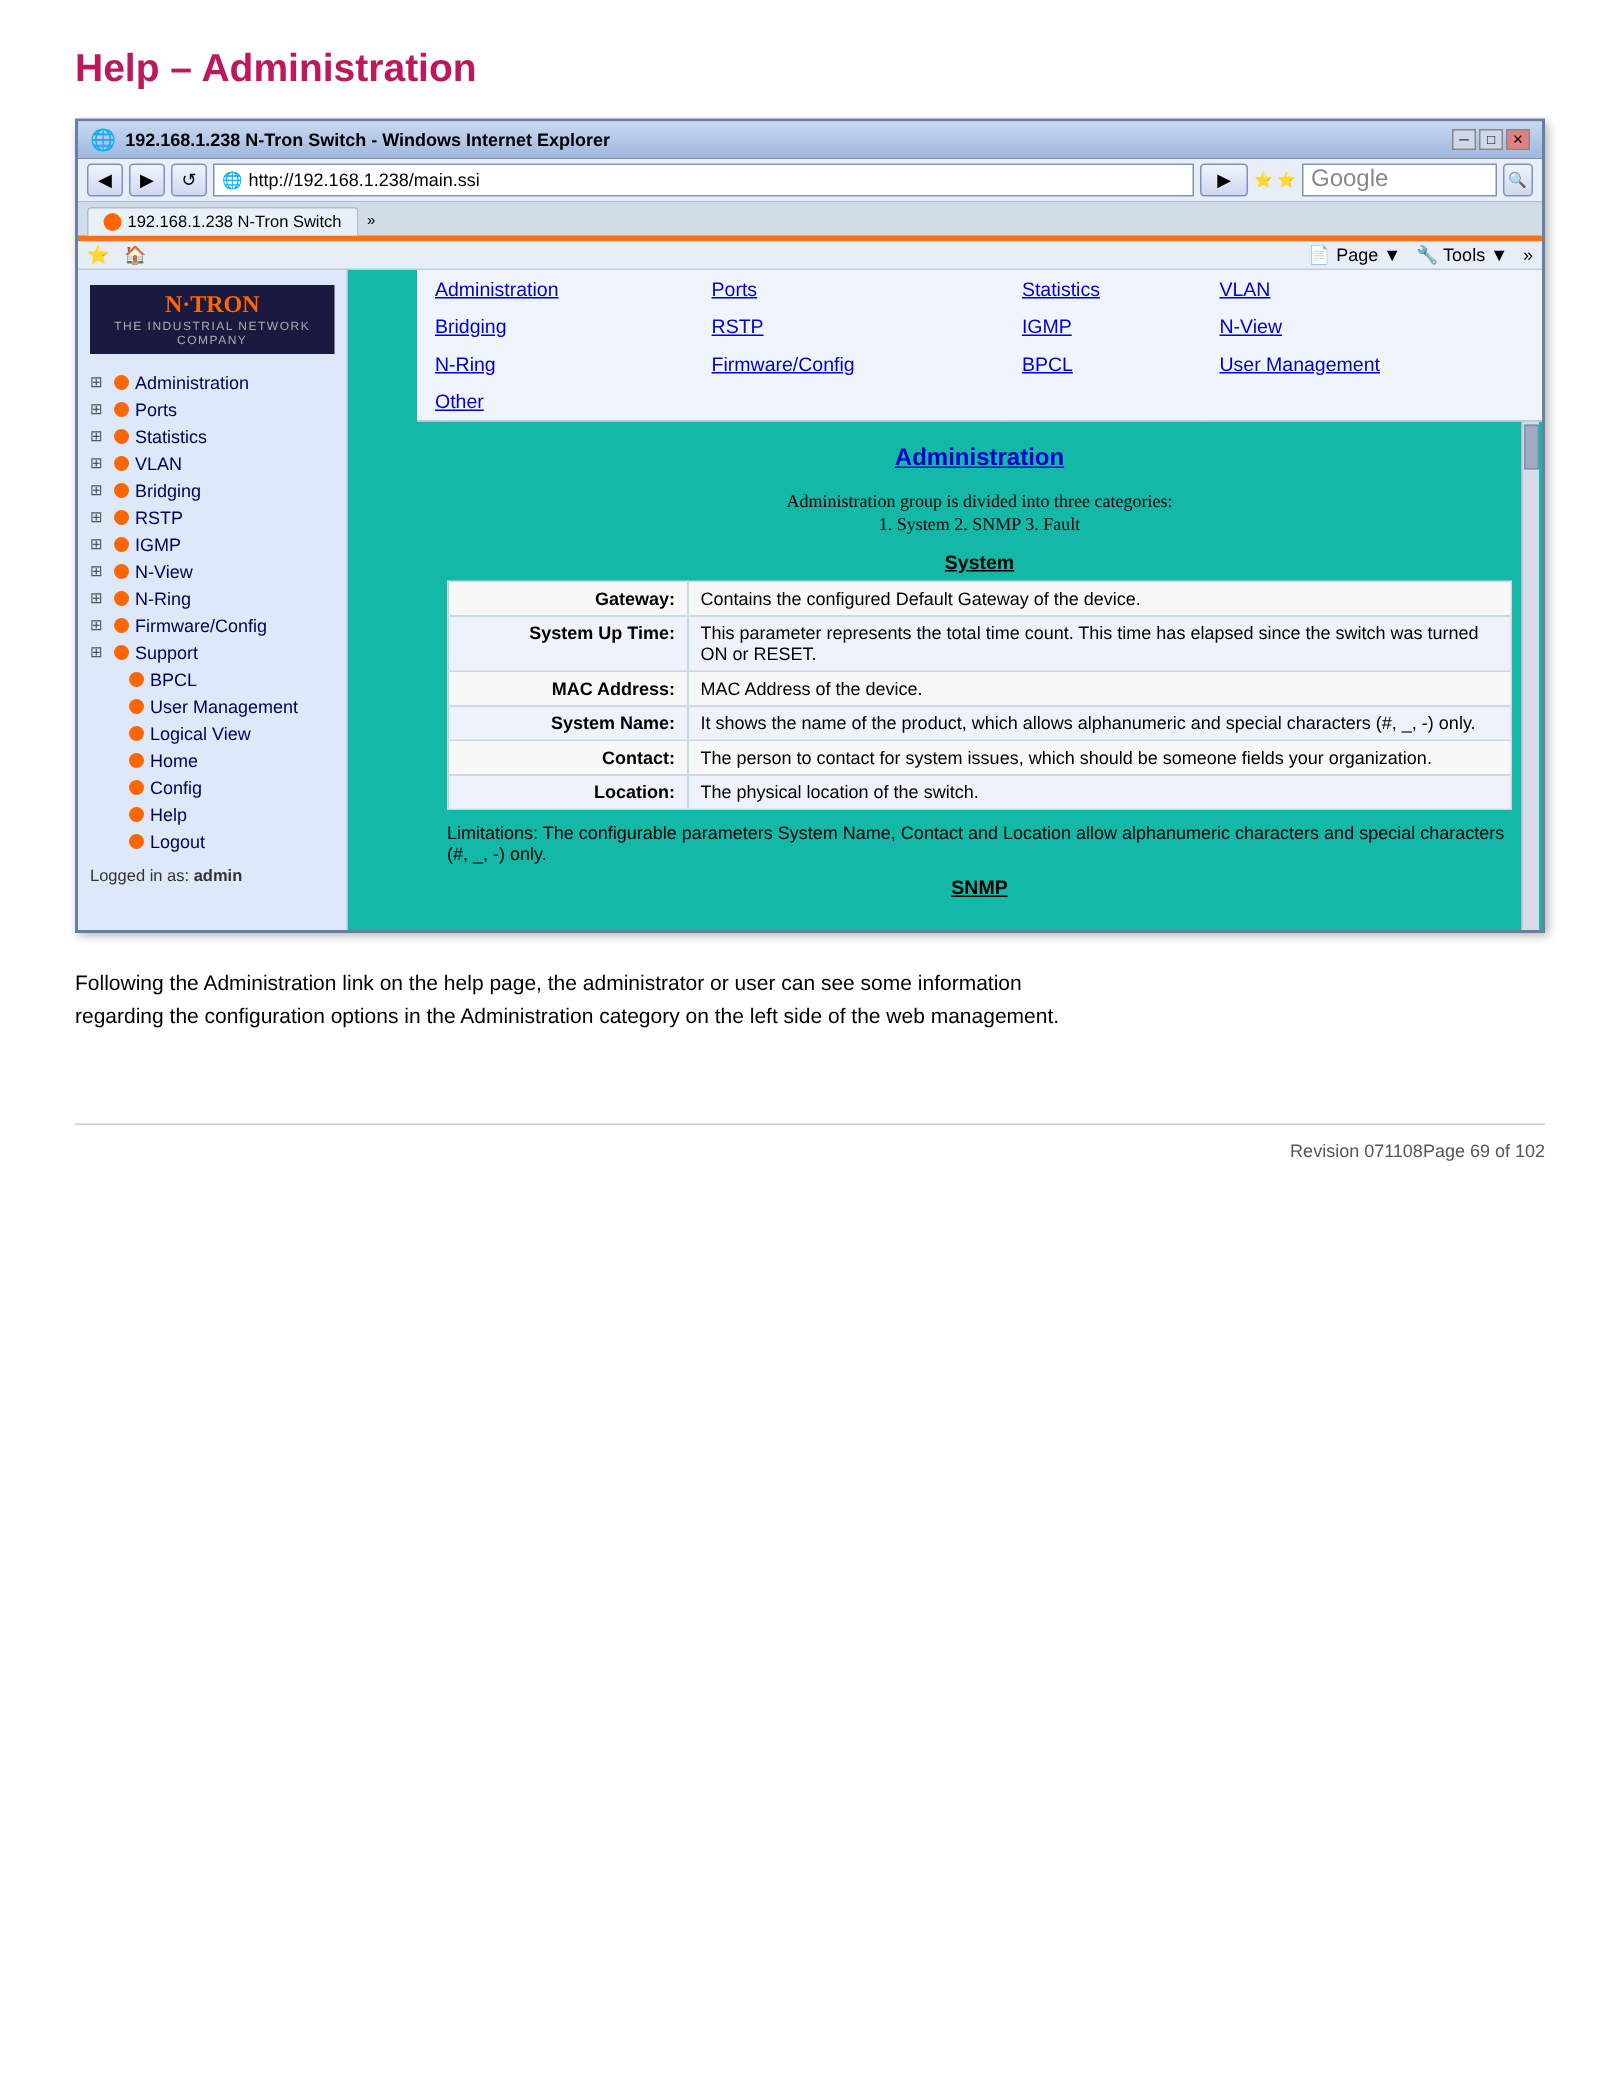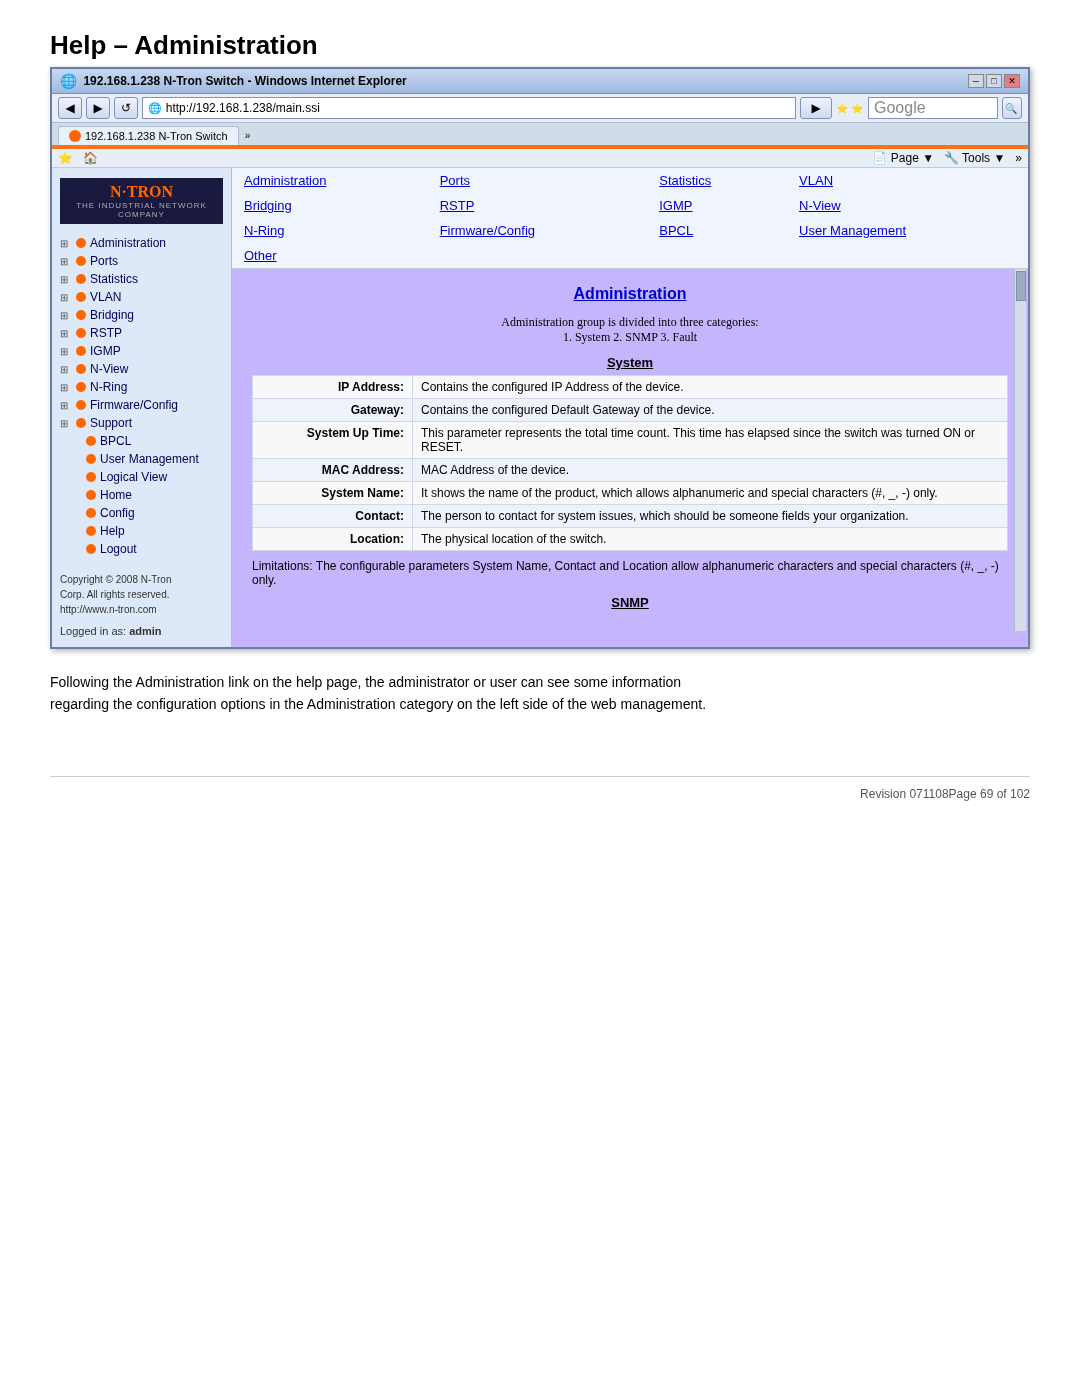--- a/index.html
+++ b/index.html
@@ -9,22 +9,22 @@
       width: 1080px;
       min-height: 1397px;
       padding: 30px 50px 30px 50px;
       color: #000;
     }
 
     
     .page-title {
       font-size: 26px;
       font-weight: bold;
-      margin-bottom: 6px;
-      color: #000000;
+      margin-bottom: 18px;
+      color: #be185d;
     }
 
     
     .browser-window {
       border: 2px solid #6a7fa8;
       background: #fff;
       width: 100%;
       max-width: 980px;
       box-shadow: 2px 2px 6px rgba(0,0,0,0.3);
     }
@@ -163,21 +163,22 @@
     }
     .menu-item {
       font-size: 12px;
       color: #000;
       cursor: pointer;
     }
 
     
     .browser-content {
       display: flex;
-      background: #c4b5fd;
+      background: #14b8a6;
+      gap: 46px;
     }
 
     
     .sidebar {
       width: 180px;
       min-width: 180px;
       padding: 10px 8px;
       background: #dde8f8;
       border-right: 1px solid #b0c0d8;
       font-size: 12px;
@@ -507,23 +508,20 @@
             <span class="sidebar-bullet"></span>
             <span>Help</span>
           </div>
           <div class="sidebar-sub-item">
             <span class="sidebar-bullet"></span>
             <span>Logout</span>
           </div>
         </div>
       </div>
 
-      <div class="sidebar-copyright">
-        Copyright © 2008 N-Tron<br>Corp. All rights reserved.<br>http://www.n-tron.com
-      </div>
       <div class="sidebar-login">
         Logged in as: <strong>admin</strong>
       </div>
     </div>
 
     <div class="main-content">
 
       <table class="nav-table">
         <tbody>
             <tr>
@@ -559,24 +557,20 @@
 
         <p class="help-intro">
           <span>Administration group is divided into three categories:</span><br>
           <span>1. System  2. SNMP  3. Fault</span>
         </p>
 
         <div class="help-section-title">System</div>
 
         <table class="help-table">
           <tbody>
-              <tr>
-            <td class="field-name">IP Address:</td>
-            <td class="field-desc">Contains the configured IP Address of the device.</td>
-          </tr>
           <tr>
             <td class="field-name">Gateway:</td>
             <td class="field-desc">Contains the configured Default Gateway of the device.</td>
           </tr>
           <tr>
             <td class="field-name">System Up Time:</td>
             <td class="field-desc">This parameter represents the total time count. This time has elapsed since the switch was turned ON or RESET.</td>
           </tr>
           <tr>
             <td class="field-name">MAC Address:</td>

